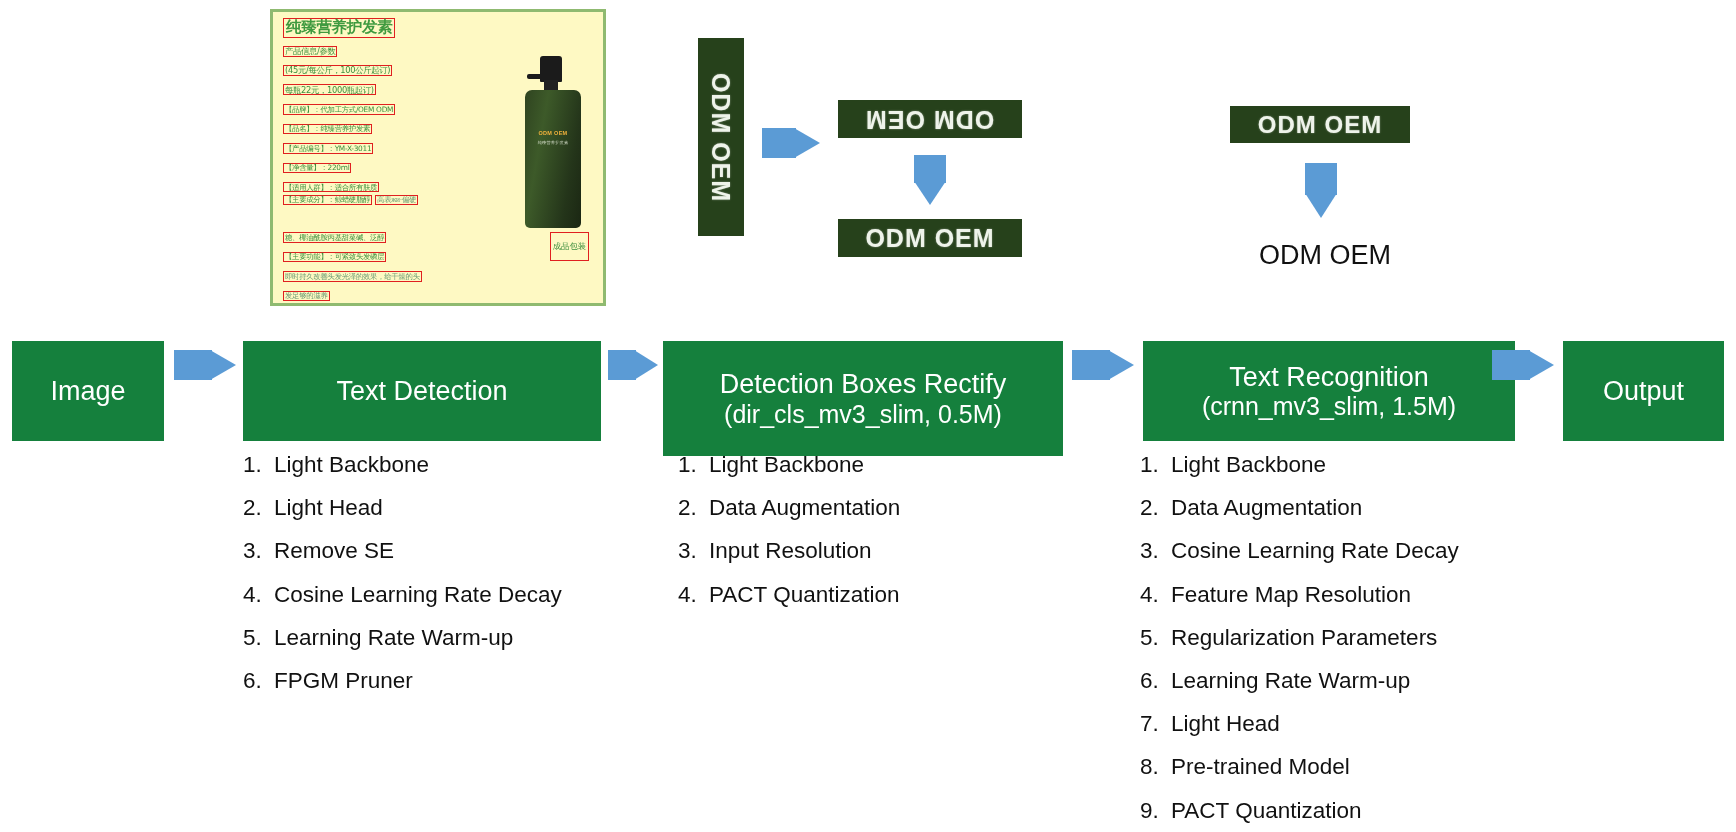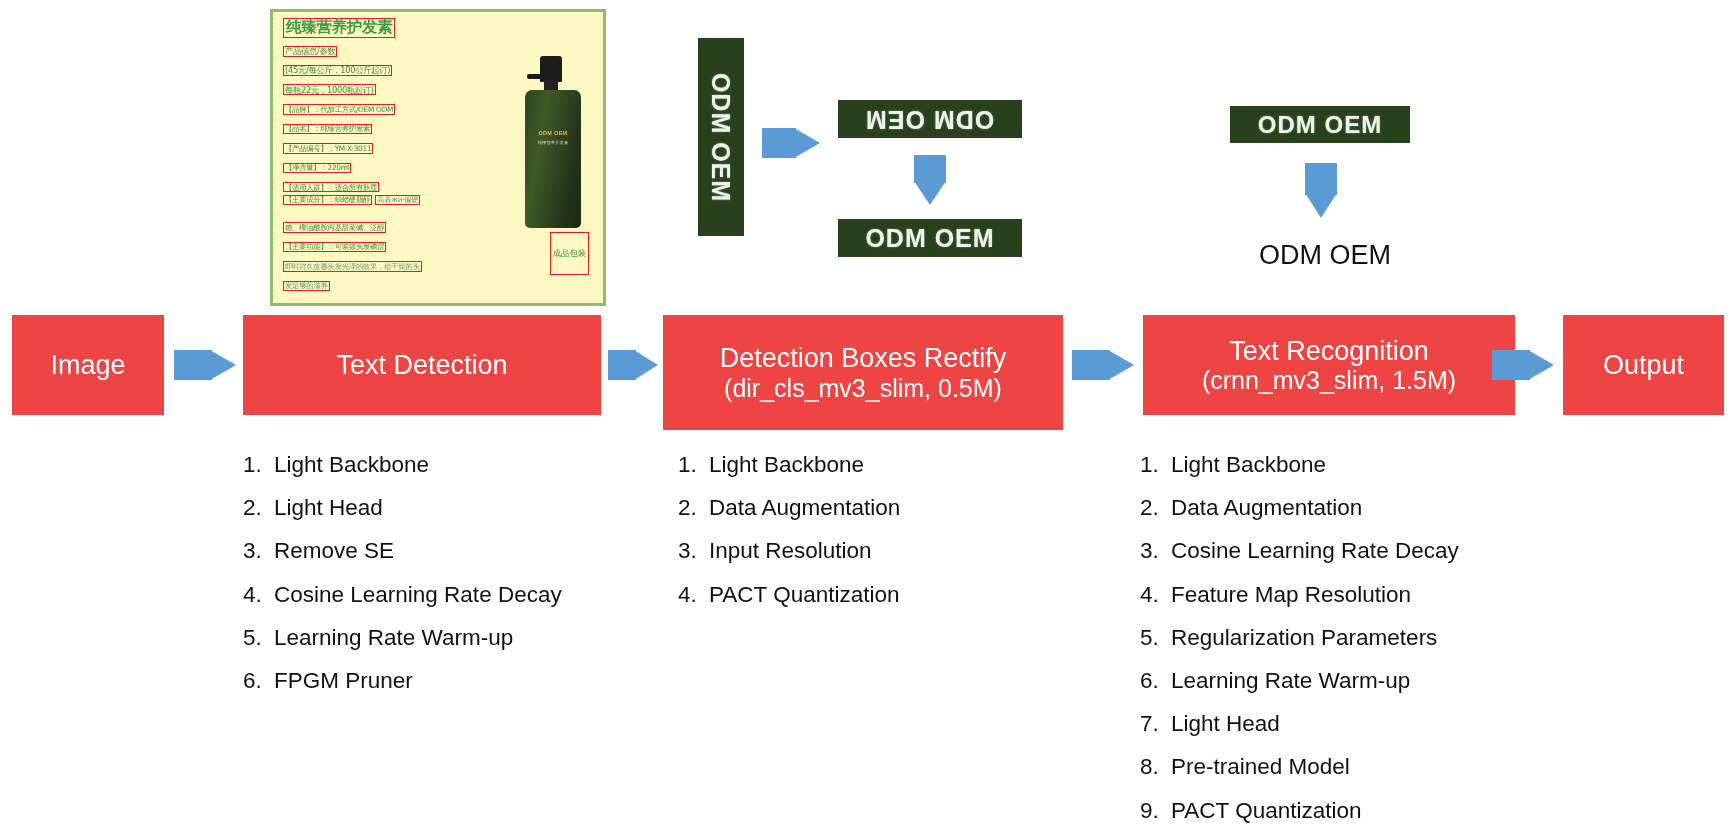--- a/index.html
+++ b/index.html
@@ -27,21 +27,21 @@
     padding:0.5px 1px;
     margin-bottom:2.5px;
     letter-spacing:-0.3px;
     font-family:"DejaVu Sans","Liberation Sans",sans-serif;
   }
   .ann.title{font-size:15.5px;font-weight:700;color:#3f9a3f;padding:1px 2px;}
   .ann.s{font-size:8.3px;}
   .ann.xs{font-size:7.4px;}
   .ann.blur{color:#6c9a74;}
   .ann-row{display:flex;gap:3px;align-items:flex-start;margin-bottom:2.5px;}
-  .ann-row .ann{margin-bottom:8px;}
+  .ann-row .ann{margin-bottom:18px;font-family:Liberation Serif, serif;}
   
   #bottle{position:absolute;right:18px;top:44px;width:62px;height:175px;}
   #bottle .cap{
     position:absolute;left:17px;top:0;width:22px;height:26px;
     background:#1b1b1b;border-radius:3px 3px 1px 1px;
   }
   #bottle .nozzle{
     position:absolute;left:4px;top:18px;width:18px;height:5px;
     background:#1b1b1b;border-radius:2px;
   }
@@ -57,21 +57,21 @@
     position:absolute;left:0;top:40px;width:56px;text-align:center;
     color:#f2b23c;font-size:5.5px;font-weight:700;letter-spacing:0.3px;
   }
   #bottle .label2{
     position:absolute;left:0;top:50px;width:56px;text-align:center;
     color:#cfd8c4;font-size:4.2px;letter-spacing:0.2px;
   }
   .ann-bottle{
     position:absolute;right:14px;top:220px;
     border:1.6px solid #e02020;color:#3f8f3f;font-size:8.3px;
-    padding:15px 2px;white-space:nowrap;
+    padding:8px 2px;white-space:nowrap;
     font-family:"DejaVu Sans","Liberation Sans",sans-serif;
   }
   
   .crop{
     position:absolute;background:#26411b;color:#eef3ea;
     font-family:"Liberation Sans","DejaVu Sans",sans-serif;
     font-weight:700;display:flex;align-items:center;justify-content:center;
     letter-spacing:1px;
     text-shadow:0 0 2px rgba(255,255,255,.45);
     overflow:hidden;
@@ -100,23 +100,23 @@
   }
   .arrow-d{position:absolute;}
   .arrow-d .shaft{position:absolute;left:0;top:0;width:100%;background:#5b9bd5;}
   .arrow-d .head{
     position:absolute;left:50%;width:0;height:0;
     border-left:solid transparent;border-right:solid transparent;
     border-top-style:solid;border-top-color:#5b9bd5;
   }
   
   .pbox{
-    position:absolute;background:#ef4444;color:#ffffff;
+    position:absolute;background:#15803d;color:#ffffff;
     display:flex;flex-direction:column;align-items:center;justify-content:center;
-    text-align:center;line-height:1.12;box-sizing:border-box;
+    text-align:center;line-height:1.12;box-sizing:border-box;margin-top:26px;
   }
   .pbox .l1{font-size:27px;}
   .pbox .l2{font-size:25px;}
   .pbox.single{font-size:27px;}
   #box-image{left:12px;top:315px;width:152px;height:100px;}
   #box-detect{left:243px;top:315px;width:358px;height:100px;}
   #box-rectify{left:663px;top:315px;width:400px;height:115px;}
   #box-recognize{left:1143px;top:315px;width:372px;height:100px;}
   #box-output{left:1563px;top:315px;width:161px;height:100px;}
   

